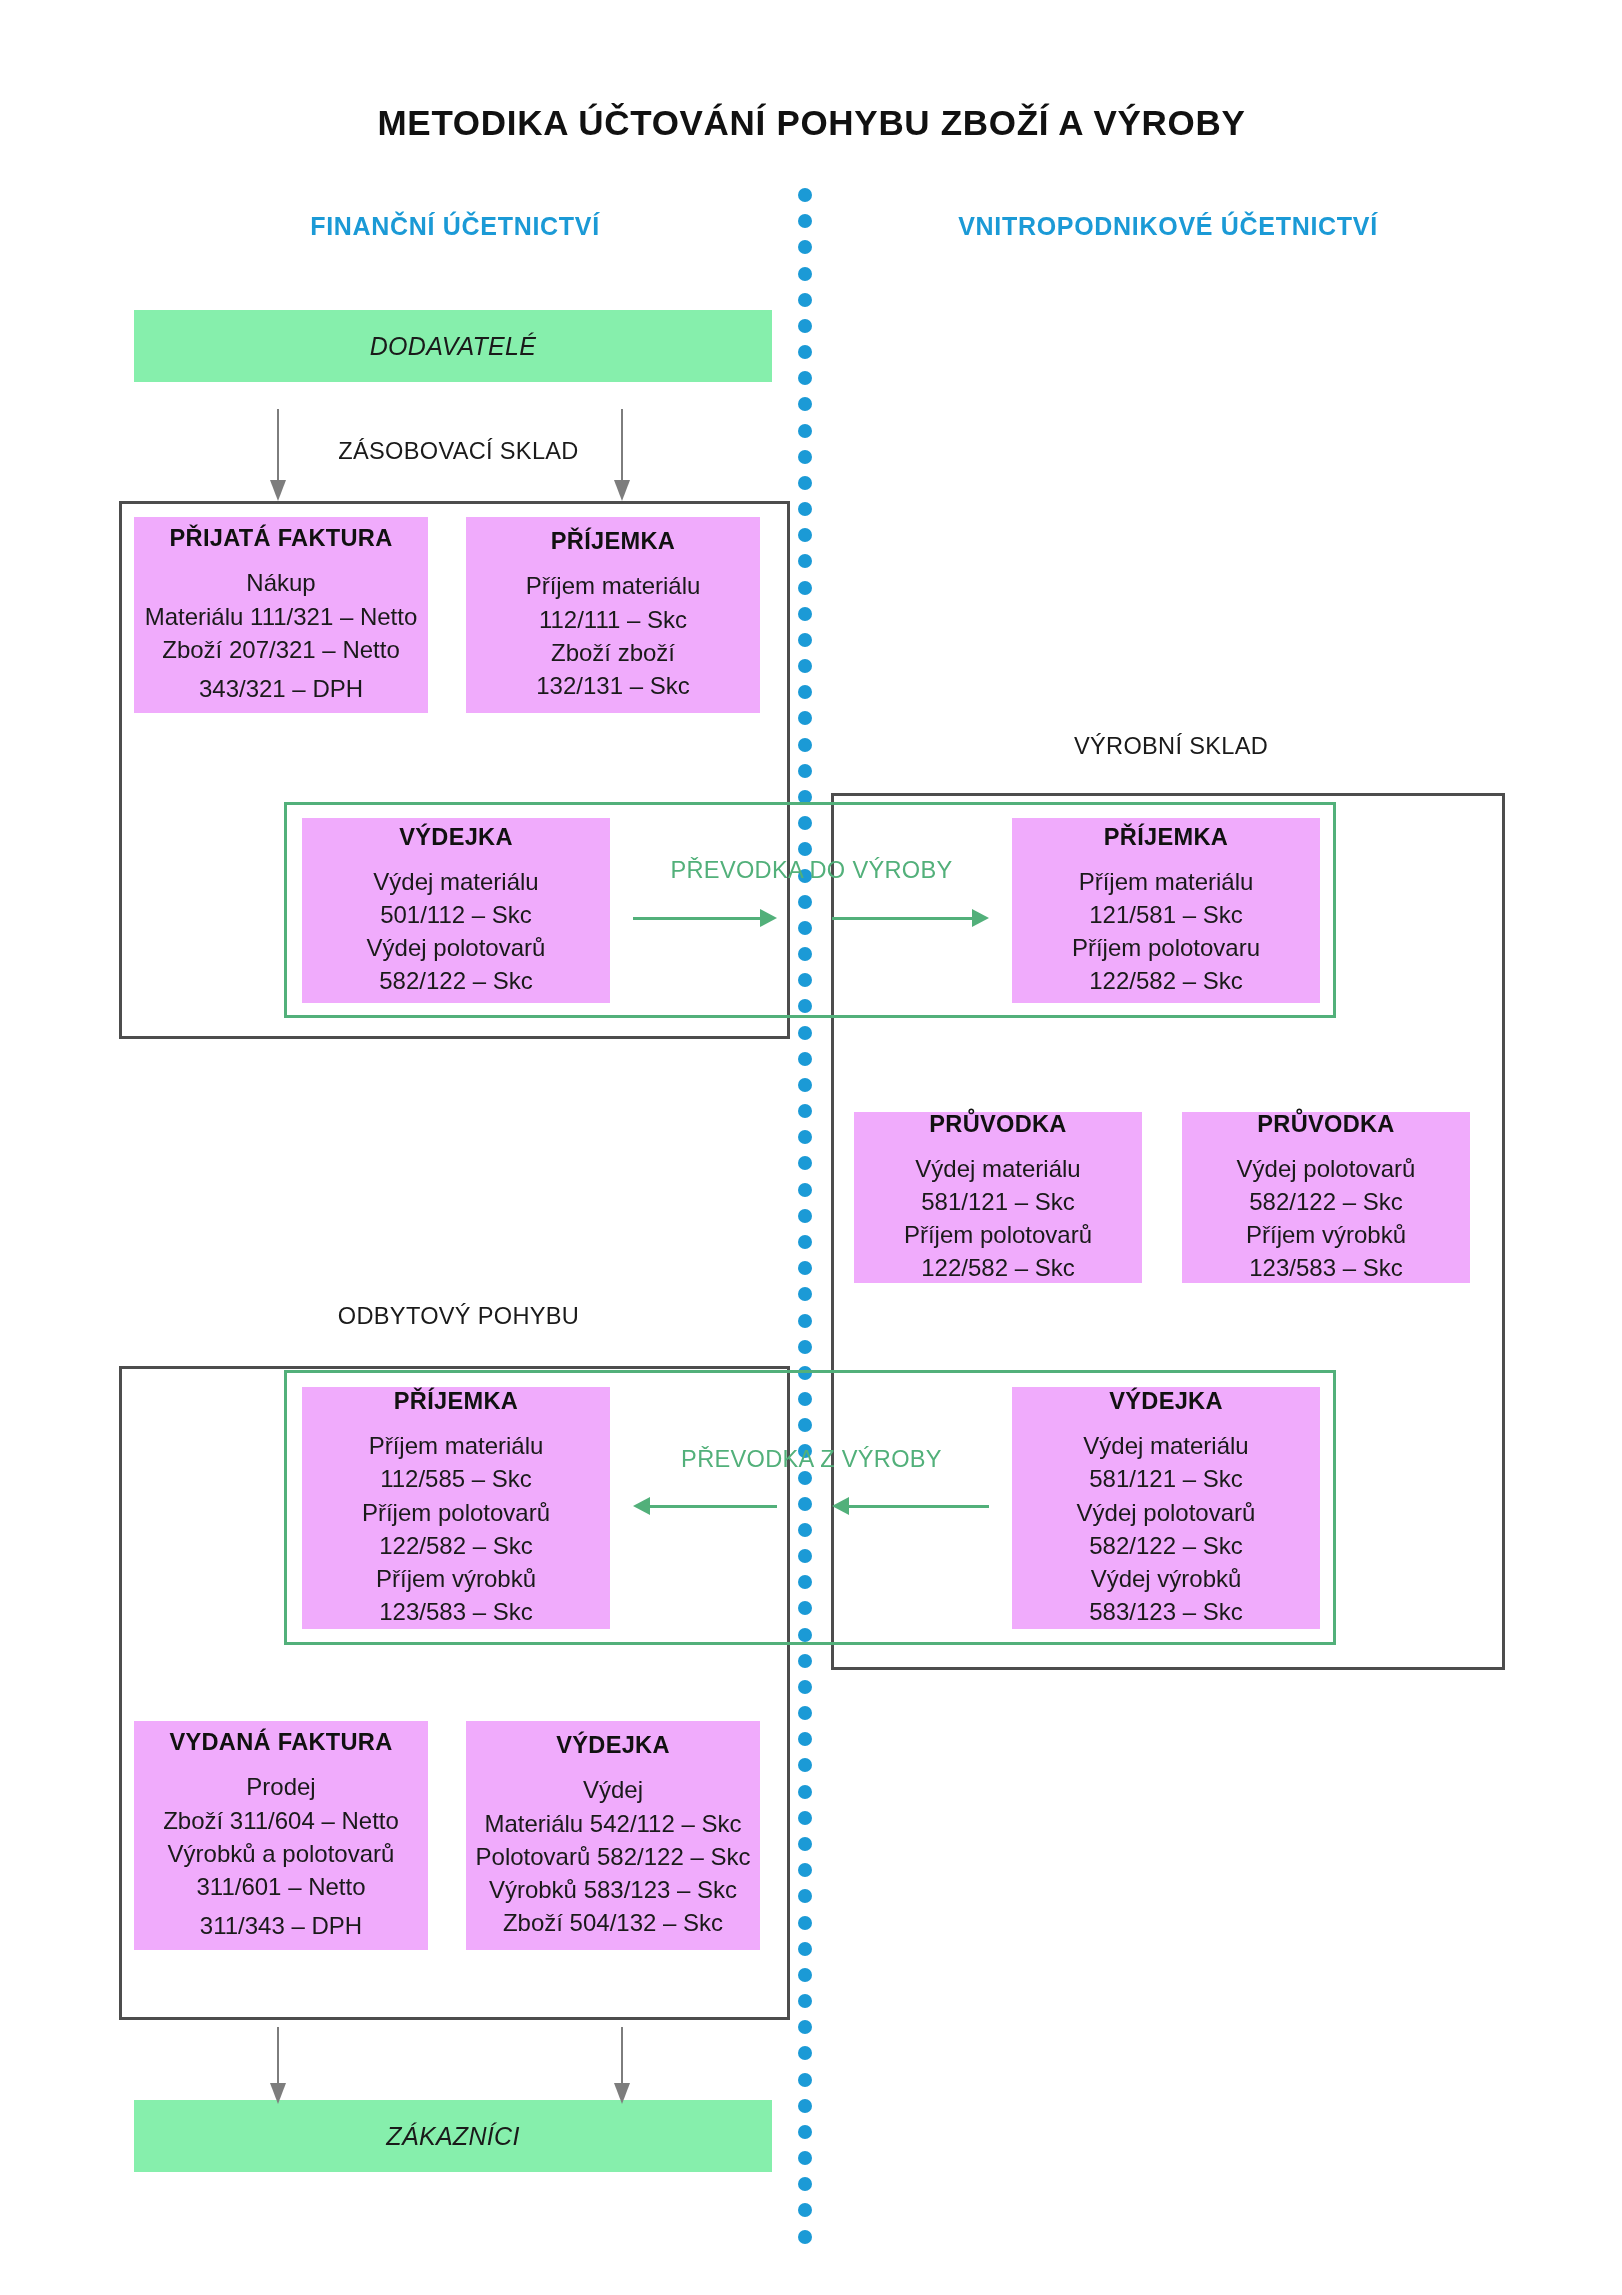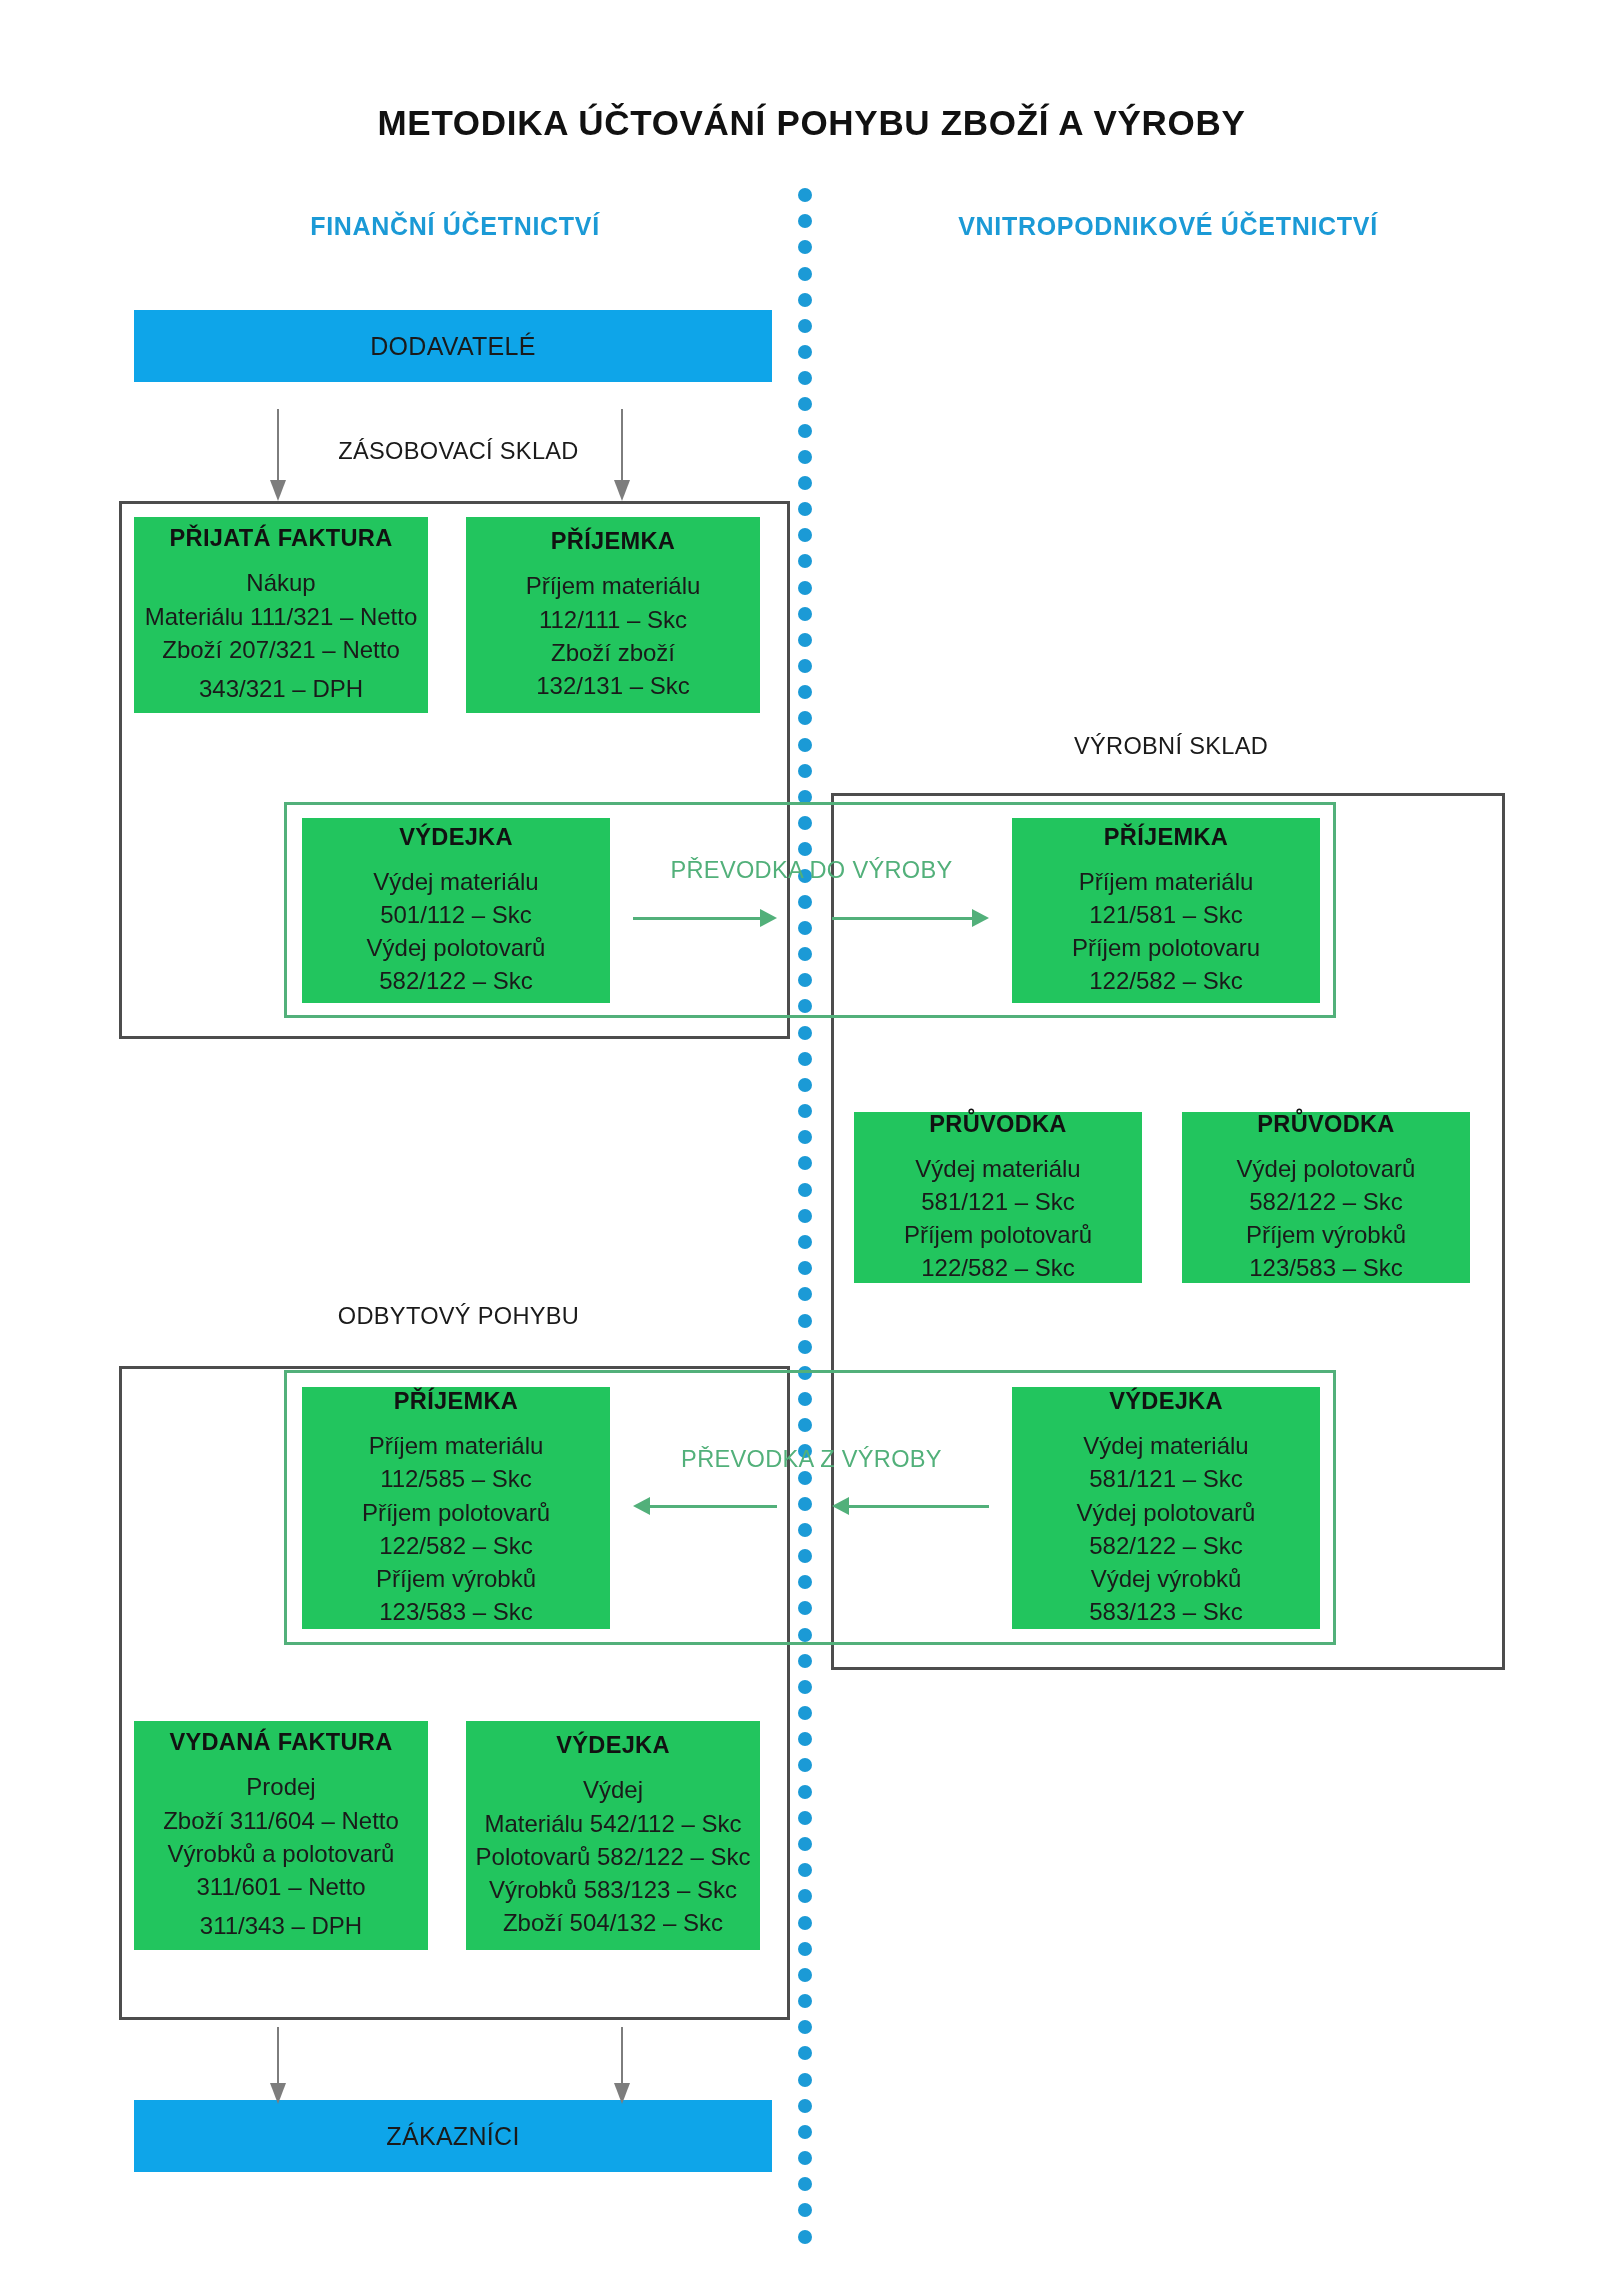--- a/index.html
+++ b/index.html
@@ -48,34 +48,34 @@
   
   .warehouse-label{
     font-size:23.6px;color:#1a1a1a;letter-spacing:0.3px;text-align:center;
   }
   #label-zasobovaci{left:236px;top:438px;width:445px;}
   #label-vyrobni   {left:857px;top:733px;width:628px;}
   #label-odbytovy  {left:236px;top:1303px;width:445px;}
 
   
   .card{
-    background:#22c55e;padding:8px;text-align:center;
+    background:#f0abfc;padding:8px;text-align:center;
     display:flex;flex-direction:column;align-items:center;justify-content:center;
   }
   .card .card-title{
     font-size:23.6px;font-weight:bold;letter-spacing:0.3px;color:#111;
     margin-bottom:14.4px;
   }
   .card .card-line{font-size:24px;line-height:1.38;color:#1a1a1a;}
   .card .card-gap{height:17px;}
 
   
   .banner{
-    background:#0ea5e9;display:flex;align-items:center;justify-content:center;
-    font-size:25px;letter-spacing:0.3px;color:#1a1a1a;
+    background:#86efac;display:flex;align-items:center;justify-content:center;
+    font-size:25px;letter-spacing:0.3px;color:#1a1a1a;font-style:italic;
   }
   #box-dodavatele{left:134px;top:310px;width:638px;height:72px;}
   #box-zakaznici {left:134px;top:2100px;width:638px;height:72px;}
 
   
   #card-prijata-faktura{left:134px;top:517px;width:294px;height:196px;}
   #card-prijemka-zasob {left:466px;top:517px;width:294px;height:196px;}
   #card-vydejka-do     {left:302px;top:818px;width:308px;height:185px;}
   #card-prijemka-do    {left:1012px;top:818px;width:308px;height:185px;}
   #card-pruvodka-1     {left:854px;top:1112px;width:288px;height:171px;}

